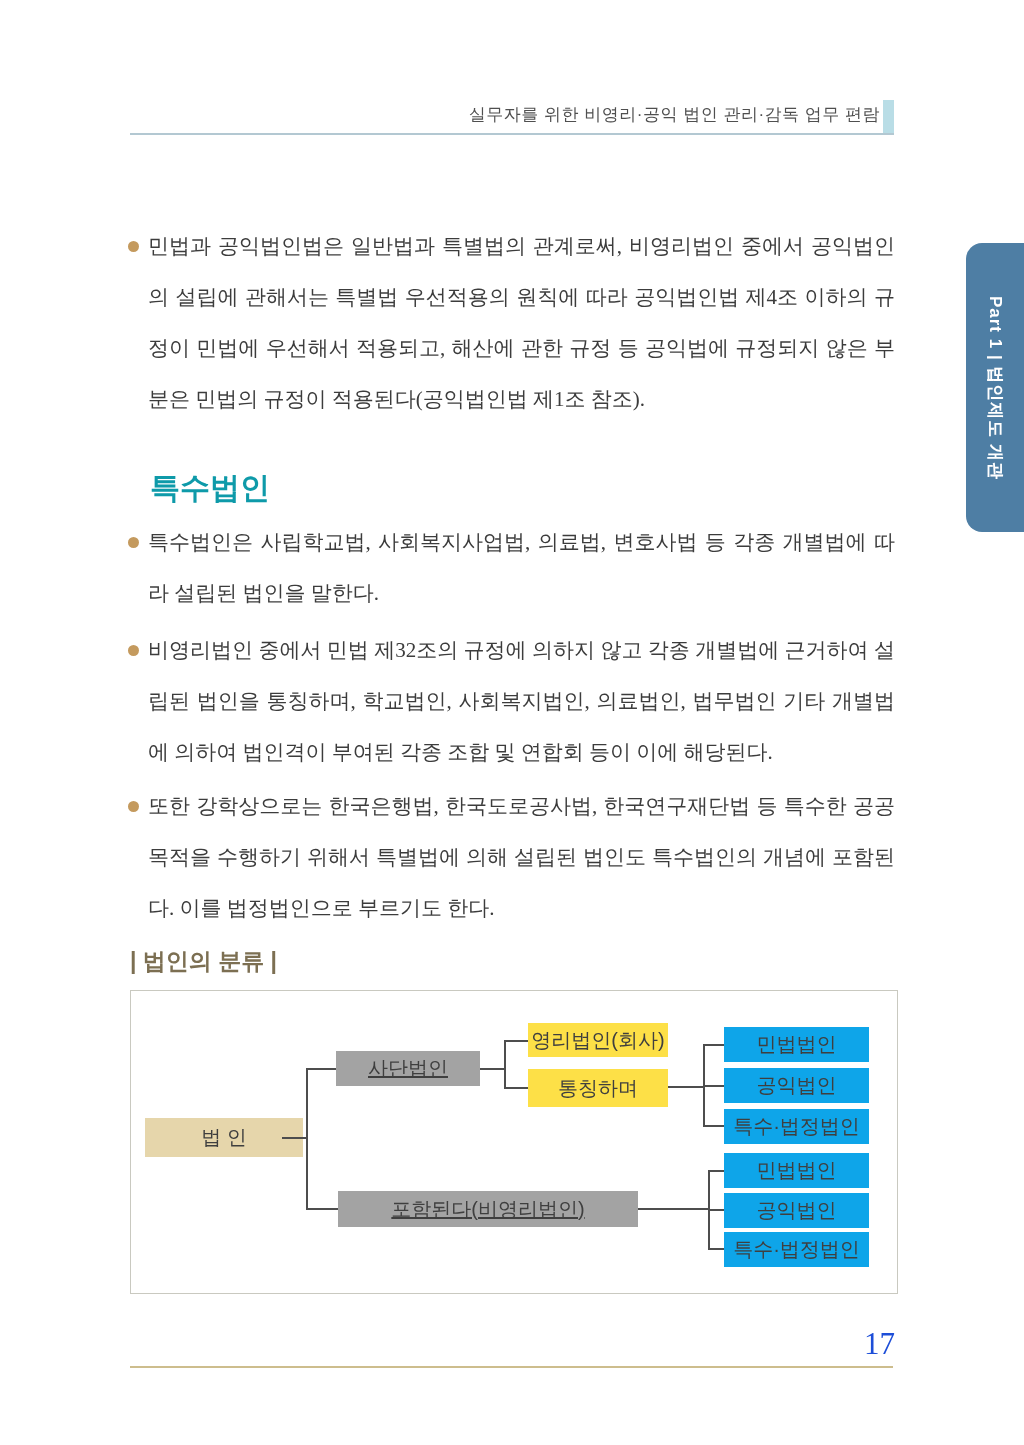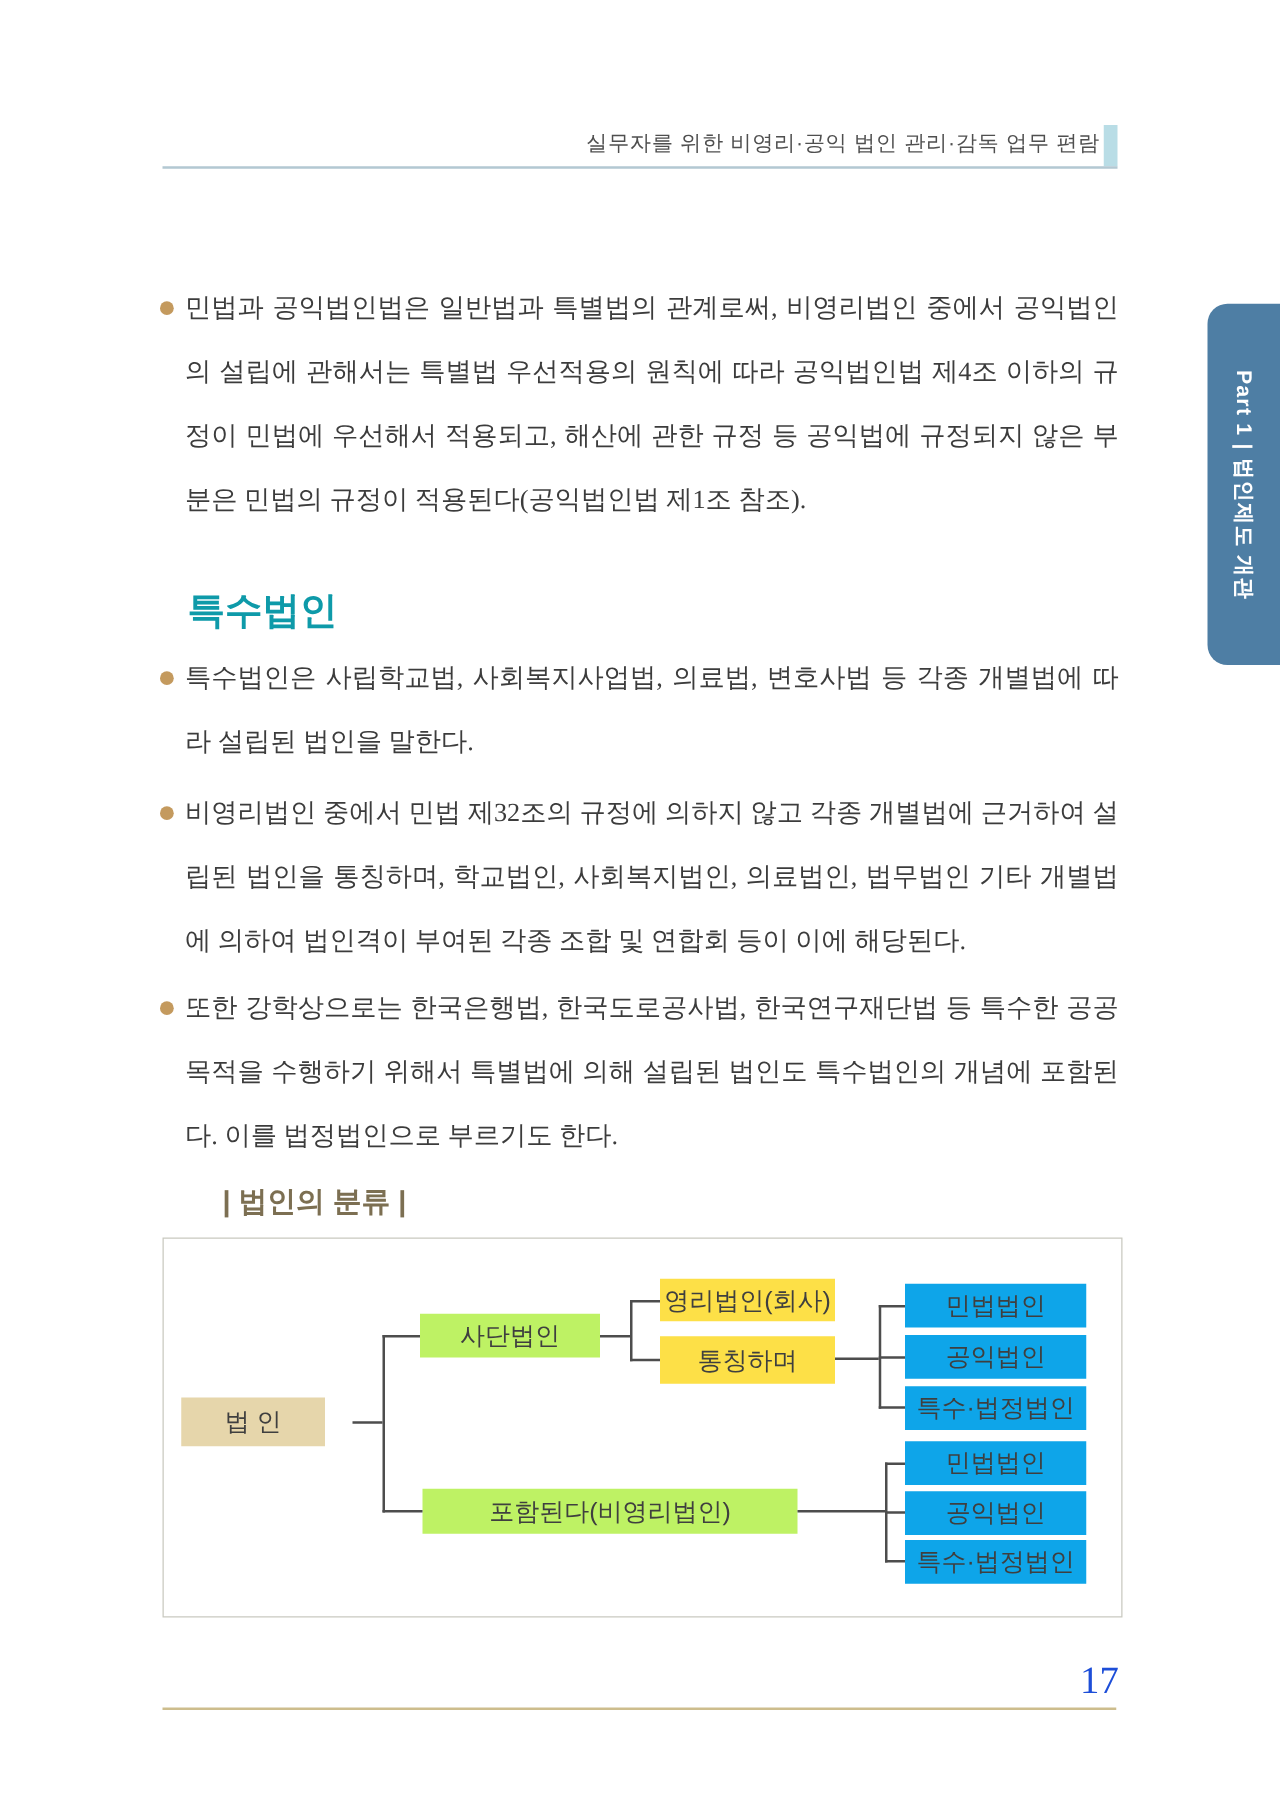--- a/index.html
+++ b/index.html
@@ -64,38 +64,38 @@
   .head-text{
     position:absolute;left:22px;top:0;
     font-family:"Liberation Sans","DejaVu Sans",sans-serif;
     font-size:30px;font-weight:bold;color:#0e9aa9;white-space:nowrap;
   }
 
   
   .fig-caption{
     position:absolute;left:130px;top:946px;
     font-family:"Liberation Sans","DejaVu Sans",sans-serif;
-    font-size:23px;font-weight:bold;color:#7c6f52;white-space:nowrap;margin-left:48px;
+    font-size:23px;font-weight:bold;color:#7c6f52;white-space:nowrap;
   }
   .diagram{
     position:absolute;left:130px;top:990px;width:768px;height:304px;
     border:1px solid #c9c9c0;background:#ffffff;box-sizing:border-box;
   }
   .node{
     position:absolute;
     display:flex;align-items:center;justify-content:center;
     font-family:"Liberation Sans","DejaVu Sans",sans-serif;
     font-size:20px;color:#3f3f3f;white-space:nowrap;
   }
   .node.tan{background:#e6d6ab;}
-  .node.green{background:#bef264;}
+  .node.green{background:#a3a3a3;text-decoration:underline;}
   .node.teal{background:#fde047;}
   .node.blue{background:#0ea5e9;}
 
-  .n-root   {left:14px; top:127px;width:115px;height:39px;}
+  .n-root   {left:14px; top:127px;width:158px;height:39px;}
   .n-sadan  {left:205px;top:60px; width:144px;height:35px;}
   .n-yeongri{left:397px;top:32px; width:140px;height:34px;}
   .n-biyeong{left:397px;top:78px; width:140px;height:38px;}
   .n-t1{left:593px;top:36px; width:145px;height:35px;}
   .n-t2{left:593px;top:77px; width:145px;height:35px;}
   .n-t3{left:593px;top:118px;width:145px;height:35px;}
   .n-jaedan {left:207px;top:200px;width:300px;height:36px;}
   .n-b1{left:593px;top:162px;width:145px;height:35px;}
   .n-b2{left:593px;top:202px;width:145px;height:35px;}
   .n-b3{left:593px;top:241px;width:145px;height:35px;}

